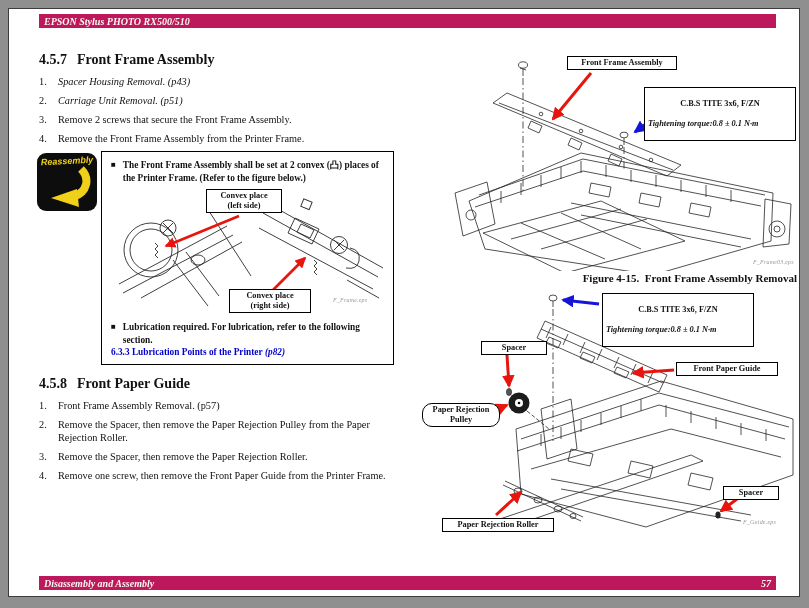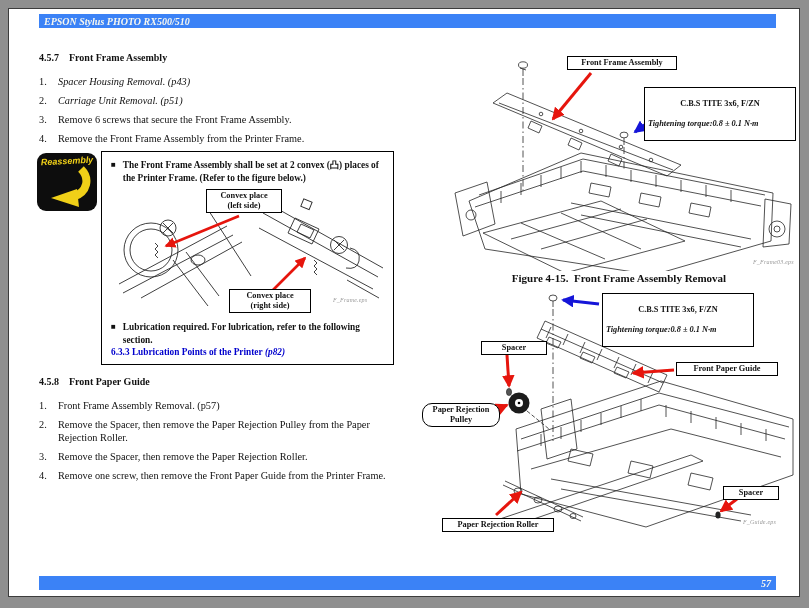--- a/index.html
+++ b/index.html
@@ -1,28 +1,28 @@
 <!DOCTYPE html>
 <html><head>
 <meta charset="utf-8">
 <style>
   html,body{margin:0;padding:0;}
   body{width:809px;height:608px;position:relative;background:#8f8f8f;
        font-family:"Liberation Serif",serif;color:#111;overflow:hidden;}
   .page{position:absolute;left:8px;top:8px;width:792px;height:589px;background:#ffffff;
         border:1px solid #3c3c3c;box-sizing:border-box;}
   
-  .hbar{position:absolute;left:30px;right:23px;height:14px;background:#3b82f6;color:#f7f7ef;
+  .hbar{position:absolute;left:30px;right:23px;height:14px;background:#be185d;color:#f7f7ef;
         display:flex;align-items:center;padding:0 5px;box-sizing:border-box;
         font-weight:bold;font-style:italic;font-size:10px;}
   .hbar .l{flex:1;text-align:left;}
   .hbar .c{flex:2;text-align:center;}
   .hbar .r{flex:1;text-align:right;}
   
-  .h2{position:absolute;font-weight:bold;font-size:10px;white-space:nowrap;}
+  .h2{position:absolute;font-weight:bold;font-size:14px;white-space:nowrap;}
   .h2 .num{margin-right:10px;}
   .steps{position:absolute;}
   .step{display:flex;font-size:10.3px;line-height:13px;margin-bottom:6px;}
   .step .n{width:19px;flex:none;}
   .step .t{display:block;}
   .ital{font-style:italic;}
   
   .badge{position:absolute;left:28px;top:144px;width:60px;height:58px;background:#0d0d0d;border-radius:9px;}
   .badge .btext{position:absolute;left:0;right:0;top:3px;text-align:center;color:#f0d018;
         font-family:"Liberation Sans",sans-serif;font-weight:bold;font-style:italic;font-size:9px;
@@ -35,21 +35,21 @@
   .bsq{font-size:8px;line-height:12px;flex:none;}
   .innerfig{position:relative;height:130px;margin:4px 0 3px 0;}
   .lublink{font-weight:bold;font-size:9.3px;line-height:13px;color:#0000cd;cursor:pointer;}
   .lublink .pg{font-style:italic;}
   
   .figwrap{position:absolute;}
   .flabel{position:absolute;background:#fff;border:1px solid #000;font-weight:bold;font-size:8.3px;
         line-height:1.2;text-align:center;padding:1px 3px;white-space:pre-line;box-sizing:border-box;}
   .flabel .tl{display:block;text-align:center;}
   .flabel .tq{display:block;text-align:left;font-style:italic;font-weight:bold;}
-  .caption{position:absolute;font-weight:bold;font-size:11px;text-align:center;white-space:pre;}
+  .caption{position:absolute;font-weight:bold;font-size:11px;text-align:right;white-space:pre;}
   .eps{position:absolute;font-size:6px;font-style:italic;color:#9a9a9a;letter-spacing:.2px;}
   svg{display:block;}
 </style>
 </head>
 <body>
 
 <div class="page">
 
   <div class="hbar" style="top:5px;">
     <span class="l">EPSON Stylus PHOTO RX500/510</span>
@@ -63,21 +63,21 @@
     <div class="step">
       <span class="n">1.</span>
       <span class="t ital">Spacer Housing Removal. (p43)</span>
     </div>
     <div class="step">
       <span class="n">2.</span>
       <span class="t ital">Carriage Unit Removal. (p51)</span>
     </div>
     <div class="step">
       <span class="n">3.</span>
-      <span class="t">Remove 6 screws that secure the Front Frame Assembly.</span>
+      <span class="t">Remove 2 screws that secure the Front Frame Assembly.</span>
     </div>
     <div class="step">
       <span class="n">4.</span>
       <span class="t">Remove the Front Frame Assembly from the Printer Frame.</span>
     </div>
   </div>
 
   <div class="badge">
     <div class="btext">Reassembly</div>
     <svg width="48" height="42" viewBox="0 0 48 42">
@@ -295,16 +295,17 @@
     <div class="flabel" style="left:60px;top:52px;width:66px;">Spacer</div>
     <div class="flabel" style="left:255px;top:73px;width:102px;">Front Paper Guide</div>
     <div class="flabel" style="left:1px;top:114px;width:78px;border-radius:10px;">Paper Rejection
 Pulley</div>
     <div class="flabel" style="left:21px;top:229px;width:112px;">Paper Rejection Roller</div>
     <div class="flabel" style="left:302px;top:197px;width:56px;">Spacer</div>
     <div class="eps" style="left:322px;top:230px;">F_Guide.eps</div>
   </div>
 
   <div class="hbar" style="top:567px;">
+    <span class="l">Disassembly and Assembly</span>
     <span class="r">57</span>
   </div>
 
 </div>
 
 </body></html>

